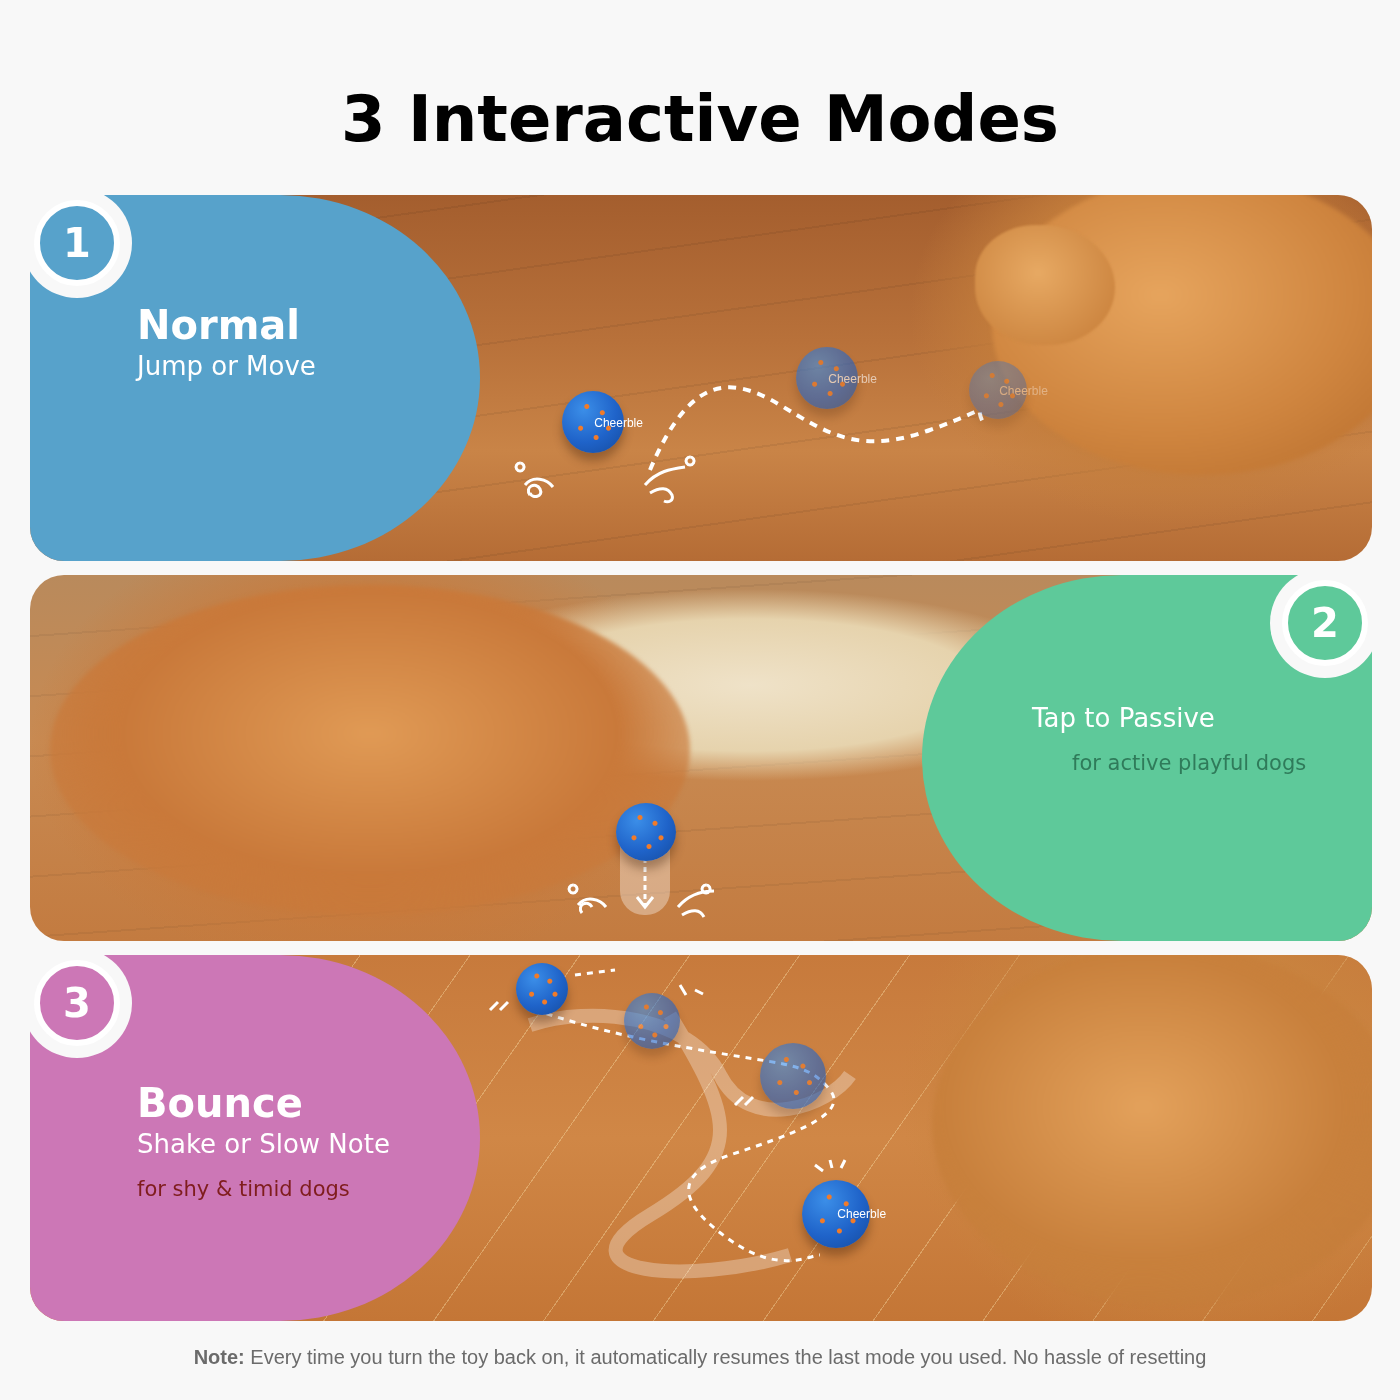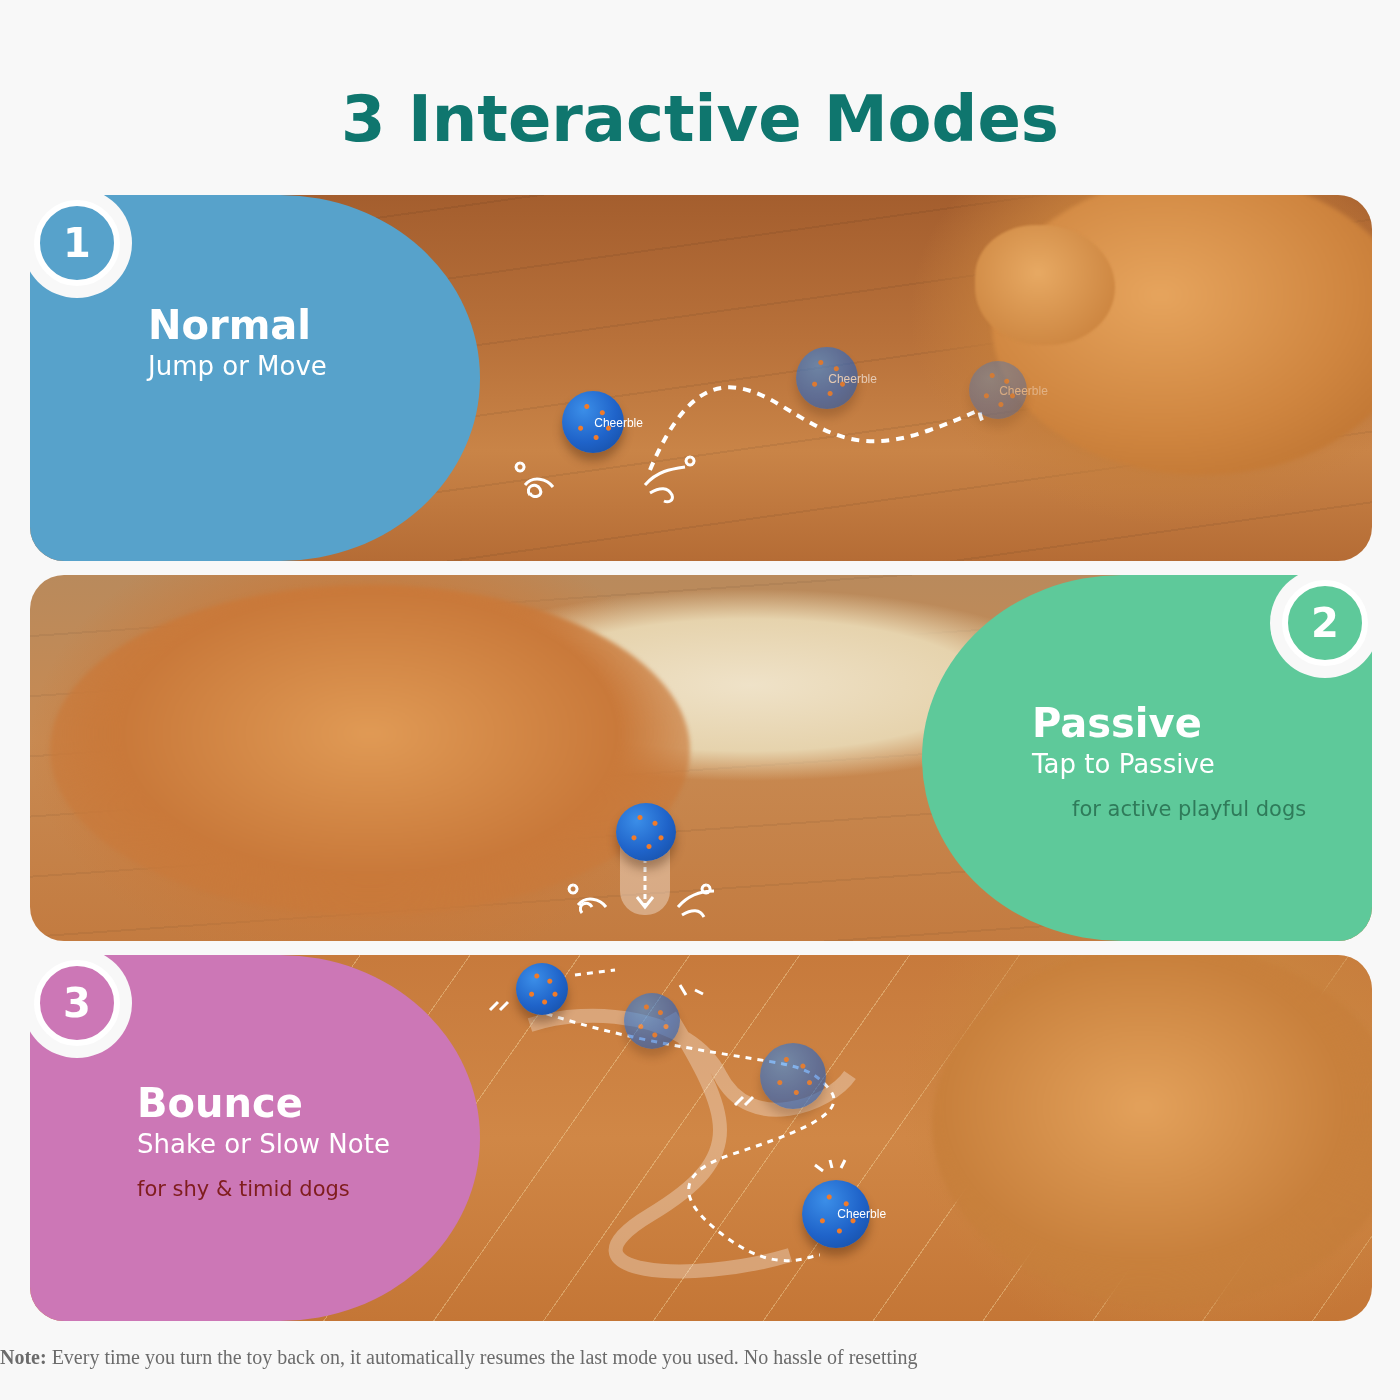--- a/index.html
+++ b/index.html
@@ -2,21 +2,21 @@
 <html><head>
 <meta charset="utf-8">
 <style>
   * { box-sizing: border-box; margin: 0; padding: 0; }
   html, body { width: 1400px; height: 1400px; background: #f8f8f8; overflow: hidden; }
   body { font-family: "DejaVu Sans", sans-serif; position: relative; }
 
   .title {
     position: absolute; left: 0; top: 82px; width: 1400px; text-align: center;
     font-family: "DejaVu Sans", sans-serif; font-weight: bold; font-size: 64px;
-    color: #0f766e; letter-spacing: 0px;
+    color: #000000; letter-spacing: 0px;
   }
 
   .panel {
     position: absolute; left: 30px; width: 1342px; height: 366px;
     border-radius: 34px; overflow: hidden;
   }
   .p1 { top: 195px; }
   .p2 { top: 575px; }
   .p3 { top: 955px; }
 
@@ -90,30 +90,30 @@
   .badge-3 { left: 34px; top: 960px; background: #cc77b6; }
   .notch { position: absolute; width: 110px; height: 110px; border-radius: 50%; background: #f8f8f8; }
   .notch-1 { left: 22px; top: 188px; }
   .notch-2 { left: 1270px; top: 568px; }
   .notch-3 { left: 22px; top: 948px; }
 
   .txt { position: absolute; color: #fff; font-family: "DejaVu Sans", sans-serif; }
   .mode-name { font-weight: bold; font-size: 40px; line-height: 46px; }
   .mode-action { font-size: 26px; line-height: 32px; margin-top: 2px; }
   .mode-desc { font-size: 21px; line-height: 31px; margin-top: 14px; }
-  .b1 { left: 148px; top: 302px; }
+  .b1 { left: 137px; top: 302px; }
   .b1 .mode-desc { color: #2e5f80; width: 220px; }
   .b2 { left: 1032px; top: 700px; }
   .b2 .mode-desc { color: #2f7b5a; margin-left: 40px; }
   .b3 { left: 137px; top: 1080px; }
   .b3 .mode-desc { color: #7f1d1d; }
 
   .note {
-    position: absolute; left: 0; top: 1346px; width: 1400px; 
-    font-family: Liberation Serif, serif; font-size: 20px; color: #6b6b6b;
+    position: absolute; left: 0; top: 1346px; width: 1400px; text-align: center;
+    font-family: Liberation Sans, sans-serif; font-size: 20px; color: #6b6b6b;
   }
   .note b { font-weight: bold; color: #6b6b6b; }
 </style>
 </head>
 <body>
 
 <div class="title">3 Interactive Modes</div>
 
 <section class="panel p1">
   <div class="scene"></div>
@@ -151,21 +151,20 @@
     <path d="M607 272 l8 -10 l8 10 M607 322 l8 10 l8 -10" stroke="#fff" stroke-width="3" fill="none"></path>
     <path d="M548 330 c 8 -10 22 -6 28 2 M543 310 a4 4 0 1 0 0.1 0 M552 338 c -6 -8 6 -14 10 -6" stroke="#fff" stroke-width="3" fill="none"></path>
     <path d="M648 332 c 12 -14 26 -16 36 -16 M676 310 a4 4 0 1 0 0.1 0 M652 340 c 10 -6 18 -6 22 2" stroke="#fff" stroke-width="3" fill="none"></path>
   </svg>
   <div class="ball" style="left:586px;top:228px;width:60px;height:58px;"></div>
   <div class="blob blob-right c-green"></div>
 </section>
 <div class="notch notch-2"></div>
 <div class="badge badge-2">2</div>
 <div class="txt b2">
-  <div class="mode-name">Passive</div>
   <div class="mode-action">Tap to Passive</div>
   <div class="mode-desc">for active playful dogs</div>
 </div>
 
 <section class="panel p3">
   <div class="scene"></div>
   <div class="dog dog3"></div>
   <svg class="path" width="1342" height="366">
     <path d="M500 70 C 560 50, 660 60, 690 120 S 800 150, 820 120 M640 60 C 700 160, 720 200, 620 260 S 660 330, 760 300" stroke="rgba(255,255,255,0.3)" stroke-width="14" fill="none"></path>
     <path d="M505 55 C 580 80, 640 90, 700 100 S 780 110, 800 135 S 760 180, 700 200 S 650 250, 700 285 S 780 300, 790 300" stroke="#fff" stroke-width="3" stroke-dasharray="6 6" fill="none"></path>

